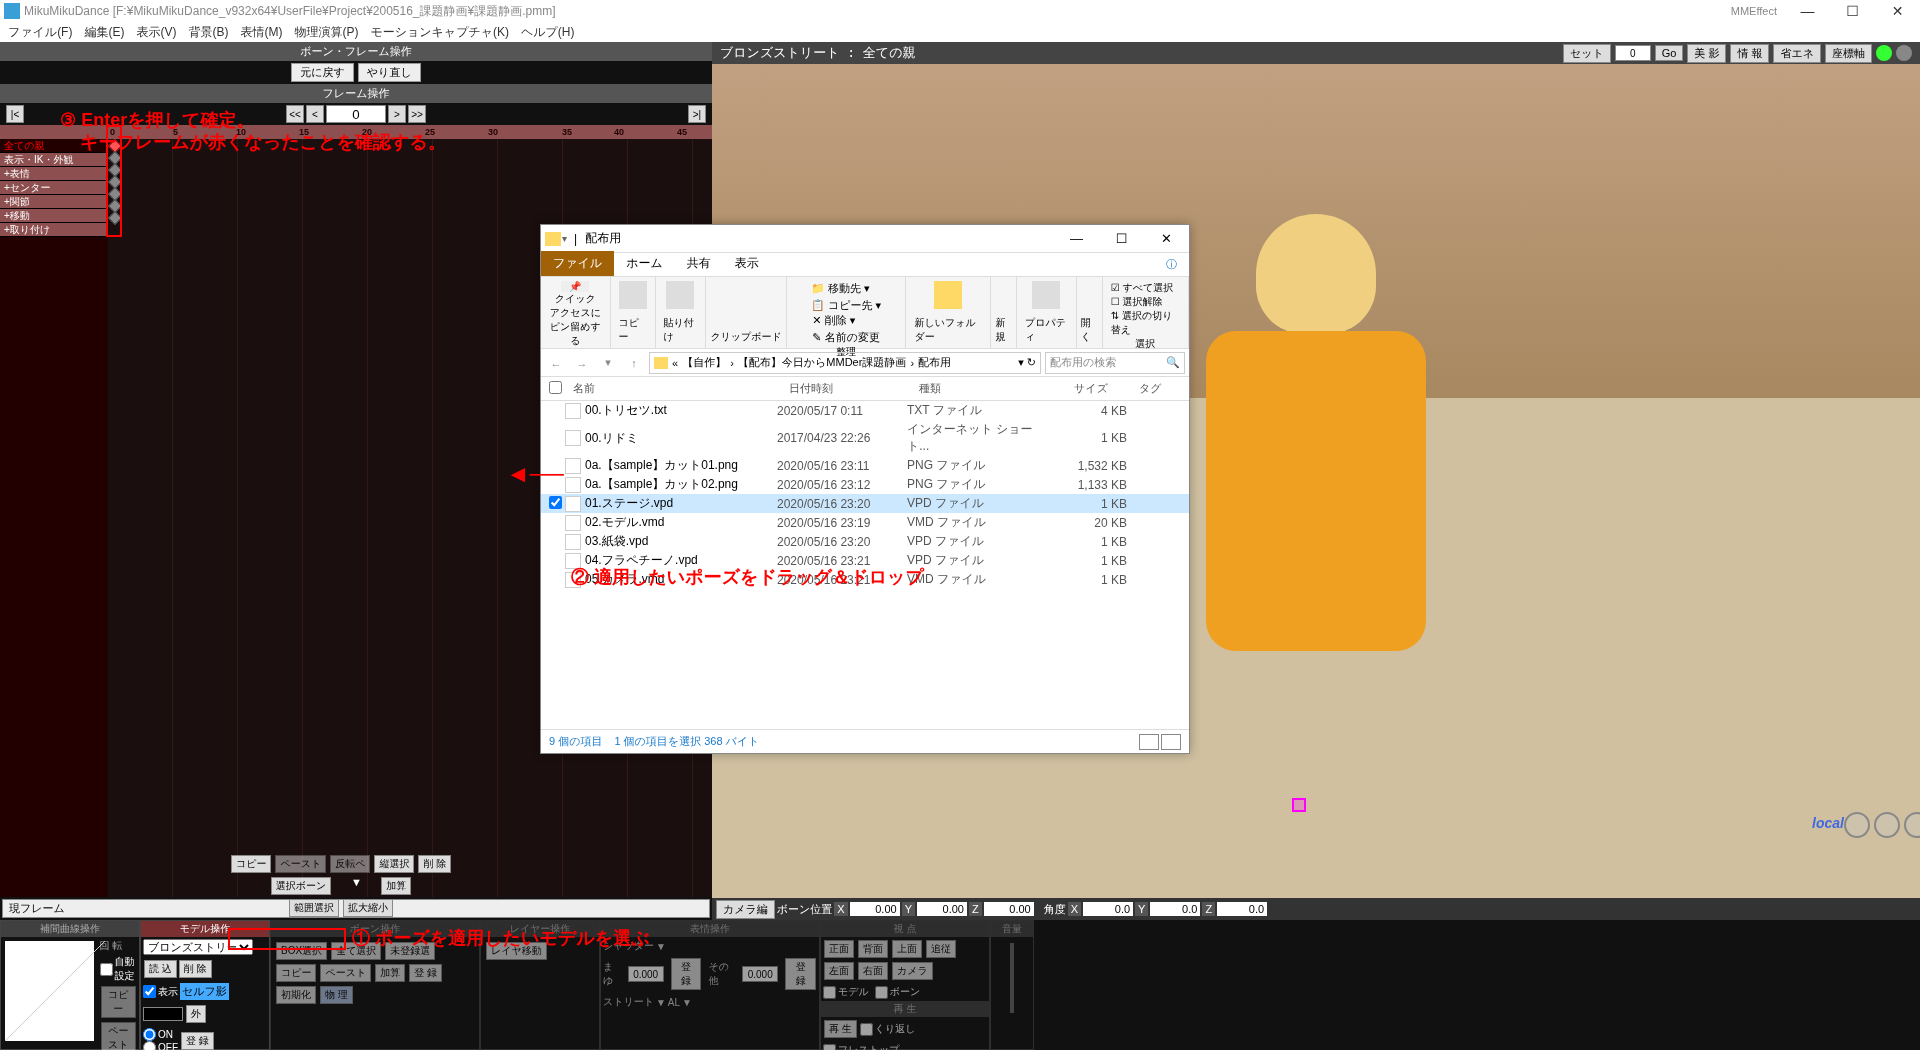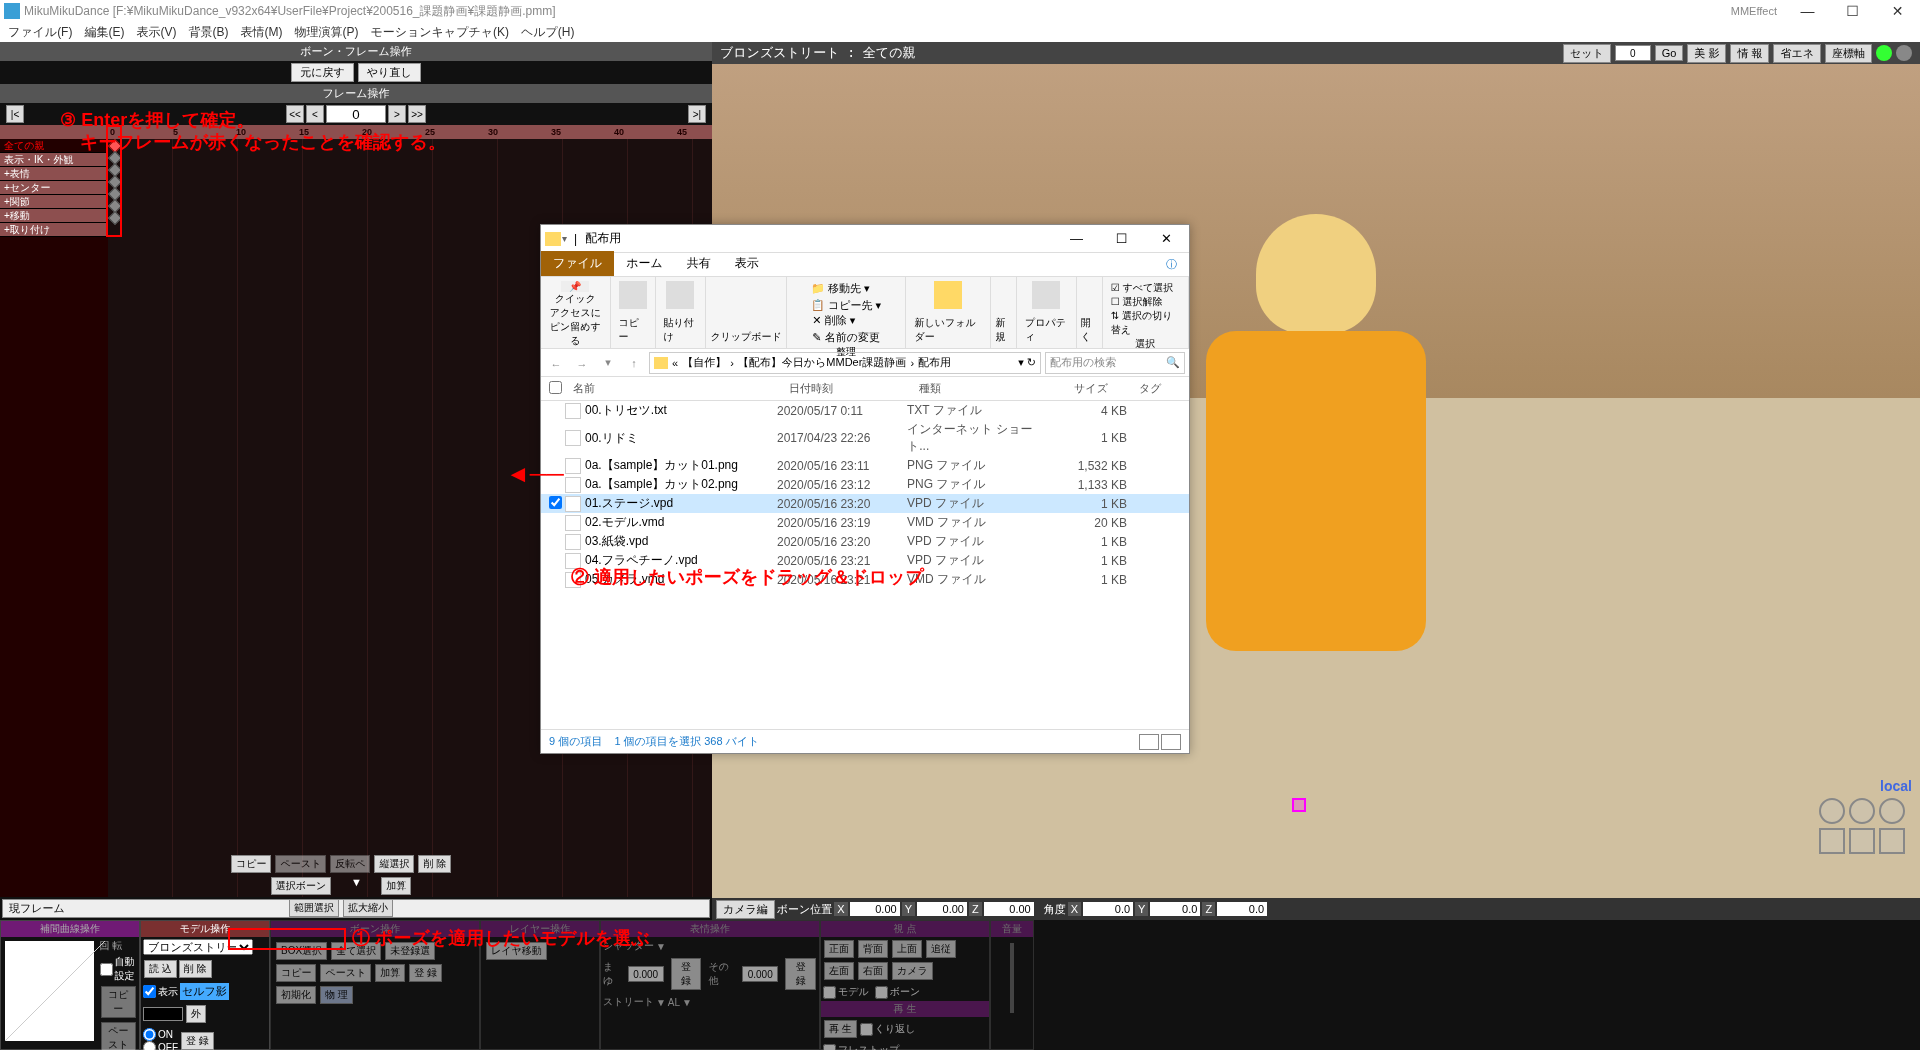--- a/index.html
+++ b/index.html
@@ -37,21 +37,21 @@
 .vp-title { flex: 1; font-size: 13px; font-family: Liberation Mono, monospace; }
 .vp-btn { background: #ddd; border: 1px solid #888; padding: 1px 6px; font-size: 11px; color: #000; }
 .vp-input { width: 36px; height: 16px; border: 1px solid #888; text-align: center; font-size: 10px; }
 .vp-icon { width: 16px; height: 16px; background: #3f3; border-radius: 50%; }
 .viewport { position: absolute; top: 22px; left: 0; right: 0; bottom: 22px; background: linear-gradient(#c0a080 0%, #a88860 40%, #d0c0a0 40%, #d0c0a0 100%); }
 .viewport-footer { position: absolute; bottom: 0; left: 0; right: 0; height: 22px; background: #333; display: flex; align-items: center; padding: 0 4px; gap: 2px; color: #fff; font-size: 11px; }
 .axis-label { background: #555; padding: 1px 3px; color: #fff; }
 .axis-val { background: #fff; color: #000; width: 50px; text-align: right; padding: 1px 3px; }
 .bottom-panel { position: absolute; bottom: 0; left: 0; right: 0; height: 130px; background: #111; display: flex; }
 .bottom-section { border: 1px solid #444; }
-.section-title { background: #701a75; color: #aaa; text-align: center; font-size: 10px; padding: 1px; }
+.section-title { background: #404040; color: #aaa; text-align: center; font-size: 10px; padding: 1px; }
 .section-title.active { background: #7a3030; color: #fff; }
 .curve-box { width: 130px; height: 100px; background: #fff; margin: 4px; position: relative; }
 .sm-btn { background: #ddd; border: 1px solid #888; padding: 1px 4px; font-size: 10px; margin: 1px; }
 .sm-btn.disabled { opacity: 0.5; }
 .model-select { width: 110px; font-size: 11px; margin: 2px; }
 .checkbox-row { display: flex; align-items: center; gap: 2px; font-size: 10px; color: #fff; }
 .explorer-window { position: absolute; left: 540px; top: 224px; width: 650px; height: 530px; background: #fff; border: 1px solid #888; box-shadow: 0 0 10px rgba(0,0,0,0.3); z-index: 100; }
 .exp-titlebar { height: 28px; background: #fff; display: flex; align-items: center; border-bottom: 1px solid #ddd; }
 .exp-title-icons { display: flex; align-items: center; padding-left: 4px; gap: 1px; }
 .exp-folder-icon { width: 16px; height: 14px; background: #ffd966; }
@@ -78,21 +78,21 @@
 .file-row { display: flex; font-size: 12px; padding: 1px 0; align-items: center; }
 .file-row.selected { background: #cce8ff; }
 .fr-check { width: 24px; padding-left: 8px; }
 .fr-icon { width: 16px; height: 16px; background: #fff; border: 1px solid #ccc; margin-right: 4px; }
 .fr-name { width: 212px; display: flex; align-items: center; }
 .fr-date { width: 130px; color: #555; }
 .fr-type { width: 140px; color: #555; }
 .fr-size { width: 80px; text-align: right; color: #555; }
 .exp-status { position: absolute; bottom: 0; left: 0; right: 0; height: 24px; border-top: 1px solid #ddd; display: flex; align-items: center; padding: 0 8px; font-size: 11px; color: #1979ca; gap: 12px; }
 .red-arrow { position: absolute; color: red; font-size: 24px; font-weight: bold; z-index: 101; }
-.gizmo { position: absolute; right: 8px; bottom: 30px; width: 100px; height: 90px; display: flex; flex-direction: column; align-items: center; }
+.gizmo { position: absolute; right: 8px; bottom: 30px; width: 100px; height: 90px; display: flex; flex-direction: row; align-items: center; font-style: italic; }
 .gizmo-label { color: #4169e1; font-weight: bold; font-size: 14px; text-align: right; width: 100%; }
 .gizmo-row { display: flex; gap: 4px; margin-top: 4px; }
 .gizmo-icon { width: 26px; height: 26px; border: 2px solid #888; border-radius: 50%; background: rgba(200,200,200,0.3); }
 </style>
 </head>
 <body>
 
 <div class="titlebar">
   <div class="titlebar-icon"></div>
   <div class="titlebar-text">
@@ -152,21 +152,21 @@
       </div>
       <div class="timeline-grid">
         <div class="timeline-ruler">
           <span style="position:absolute;left:2px">0</span>
           <span style="position:absolute;left:65px">5</span>
           <span style="position:absolute;left:128px">10</span>
           <span style="position:absolute;left:191px">15</span>
           <span style="position:absolute;left:254px">20</span>
           <span style="position:absolute;left:317px">25</span>
           <span style="position:absolute;left:380px">30</span>
-          <span style="position:absolute;left:443px">35</span>
+          <span style="position:absolute;left:454px">35</span>
           <span style="position:absolute;left:506px">40</span>
           <span style="position:absolute;left:569px">45</span>
         </div>
         <div class="keyframe-col">
           <div class="keyframe"></div>
           <div class="keyframe" style="background:#888;border-color:#444"></div>
           <div class="keyframe" style="background:#888;border-color:#444"></div>
           <div class="keyframe" style="background:#888;border-color:#444"></div>
           <div class="keyframe" style="background:#888;border-color:#444"></div>
           <div class="keyframe" style="background:#888;border-color:#444"></div>

